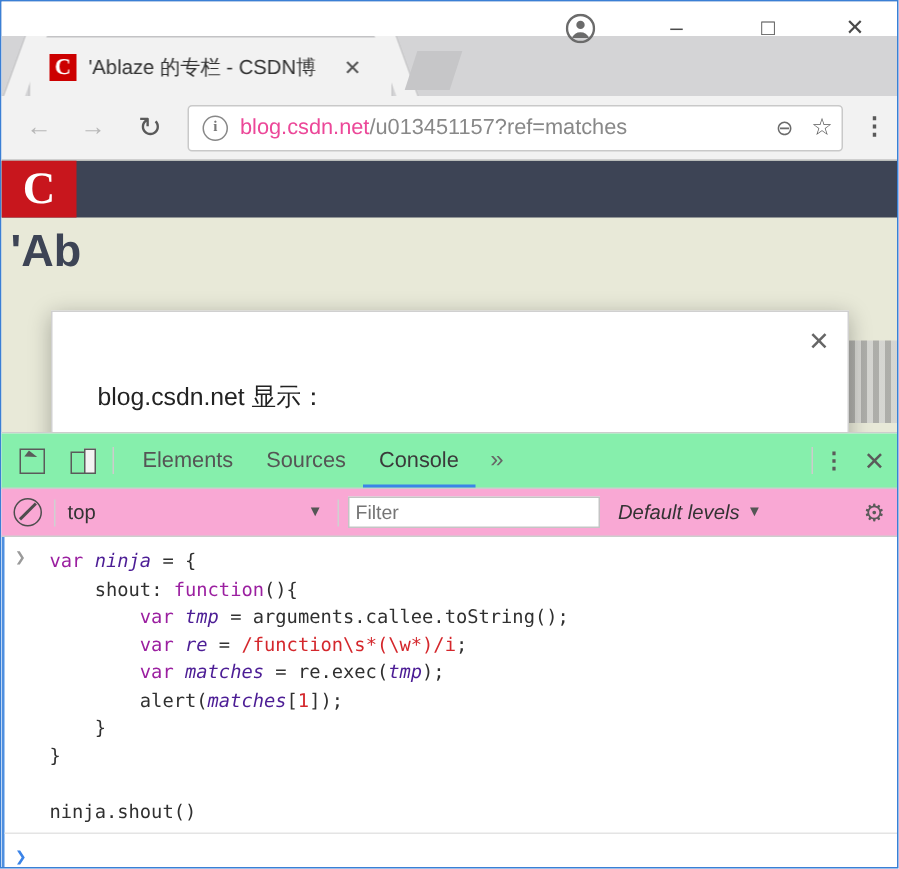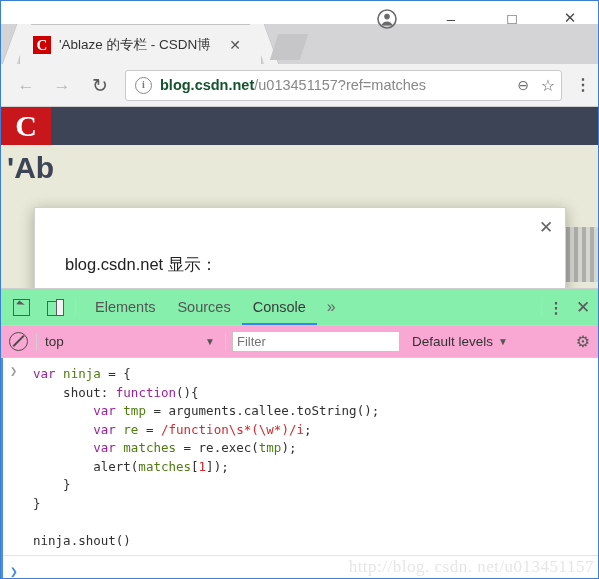--- a/index.html
+++ b/index.html
@@ -156,21 +156,21 @@
     flex: none;
   }
   #url-text {
     margin-left: 8px;
     font-size: 14.5px;
     color: #888;
     white-space: nowrap;
     flex: 1;
     overflow: hidden;
   }
-  #url-text .host { color: #14532d; font-weight: bold; }
+  #url-text .host { color: #ec4899; }
   #omnibox-zoom {
     width: 24px; text-align: center; color: #6b6b6b; font-size: 14px;
   }
   #omnibox-star {
     width: 26px; text-align: center; color: #5a5a5a; font-size: 16px;
   }
   #menu-dots {
     width: 26px; text-align: center;
     color: #5a5a5a; font-size: 16px; line-height: 6px;
     letter-spacing: 0; font-weight: bold;
@@ -358,21 +358,21 @@
     border: 1px solid #c4c4c4;
     font-size: 13px;
     color: #a0a0a0;
     padding: 0 4px;
     line-height: 19px;
     box-sizing: content-box;
   }
   #levels-select {
     margin-left: 12px;
     font-size: 13.5px; color: #333;
-    display: flex; align-items: center; gap: 5px;
+    display: flex; align-items: center; gap: 5px; font-style: italic;
   }
   #levels-caret { font-size: 10px; color: #555; }
   #dt-settings {
     position: absolute; right: 8px; top: 6px;
     font-size: 16px; color: #5a5a5a;
   }
 
   
   #console-body {
     position: relative;
@@ -398,21 +398,21 @@
     color: #9a9a9a;
     font-size: 12px;
   }
   .code-line {
     padding-left: 30px;
     line-height: 18.5px;
     white-space: pre;
     color: #303030;
   }
   .k  { color: #9b1fa0; }   
-  .v  { color: #4d7c0f; }   
+  .v  { color: #4c1d95; font-style: italic; }   
   .re { color: #d4272c; }   
   .fn { color: #303030; }
   #console-prompt {
     position: relative;
     height: 34px;
     border-left: 2px solid #4f8fe0;
   }
   #prompt-arrow {
     position: absolute;
     left: 7px; top: 8px;
@@ -535,17 +535,16 @@
         <div class="code-line">        <span class="k">var</span> <span class="v">matches</span> = re.<span class="fn">exec</span>(<span class="v">tmp</span>);</div>
         <div class="code-line">        alert(<span class="v">matches</span>[<span class="re">1</span>]);</div>
         <div class="code-line">    }</div>
         <div class="code-line">}</div>
         <div class="code-line"> </div>
         <div class="code-line">ninja.shout()</div>
       </div>
       <div id="console-prompt">
         <div id="prompt-arrow">❯</div>
       </div>
-      <div id="watermark">http://blog. csdn. net/u013451157</div>
     </div>
 
   </div>
 </div>
 
 </body></html>

